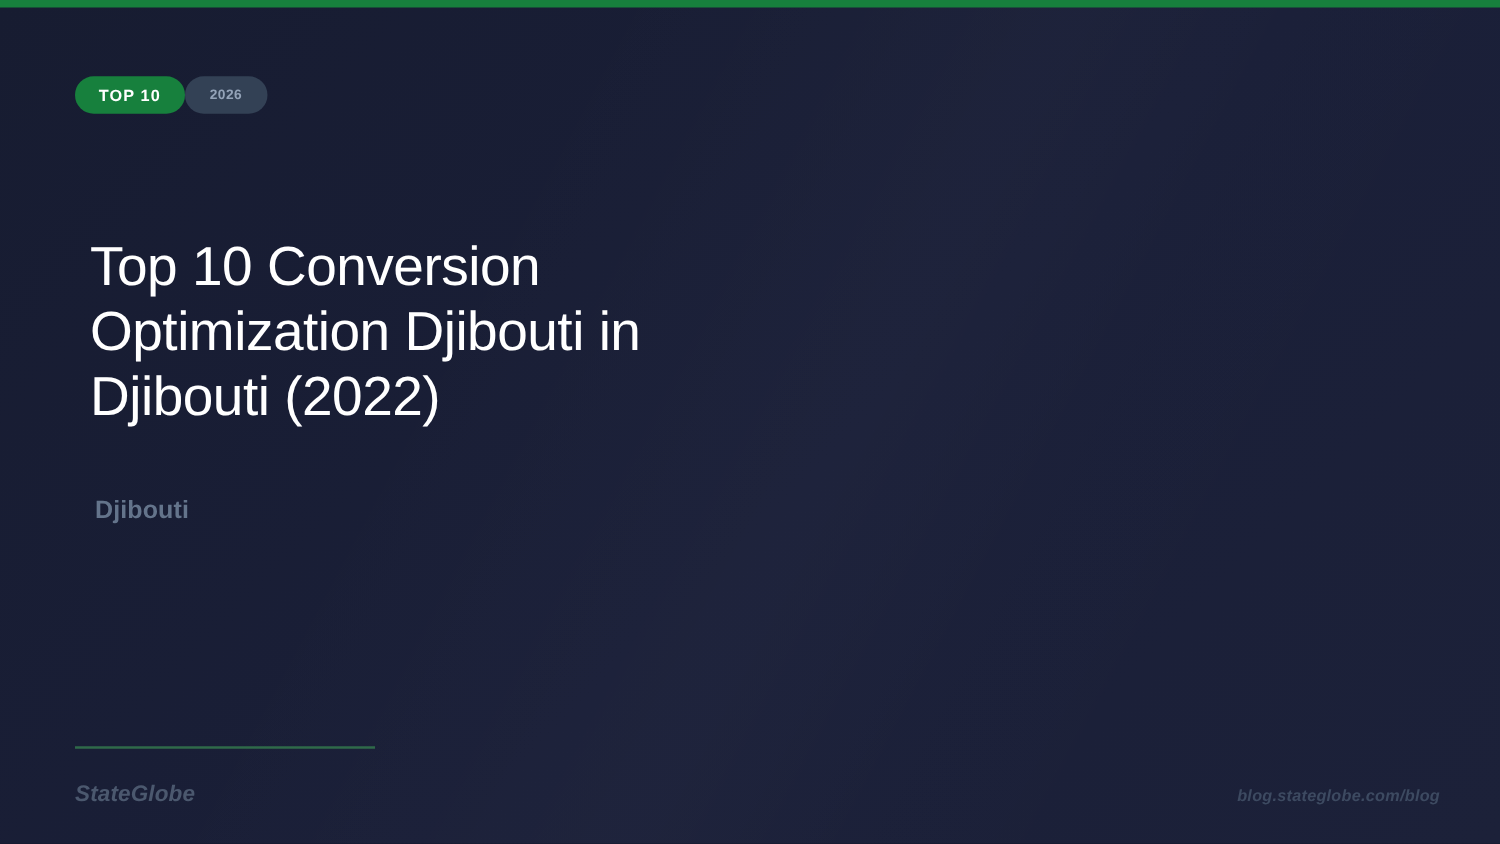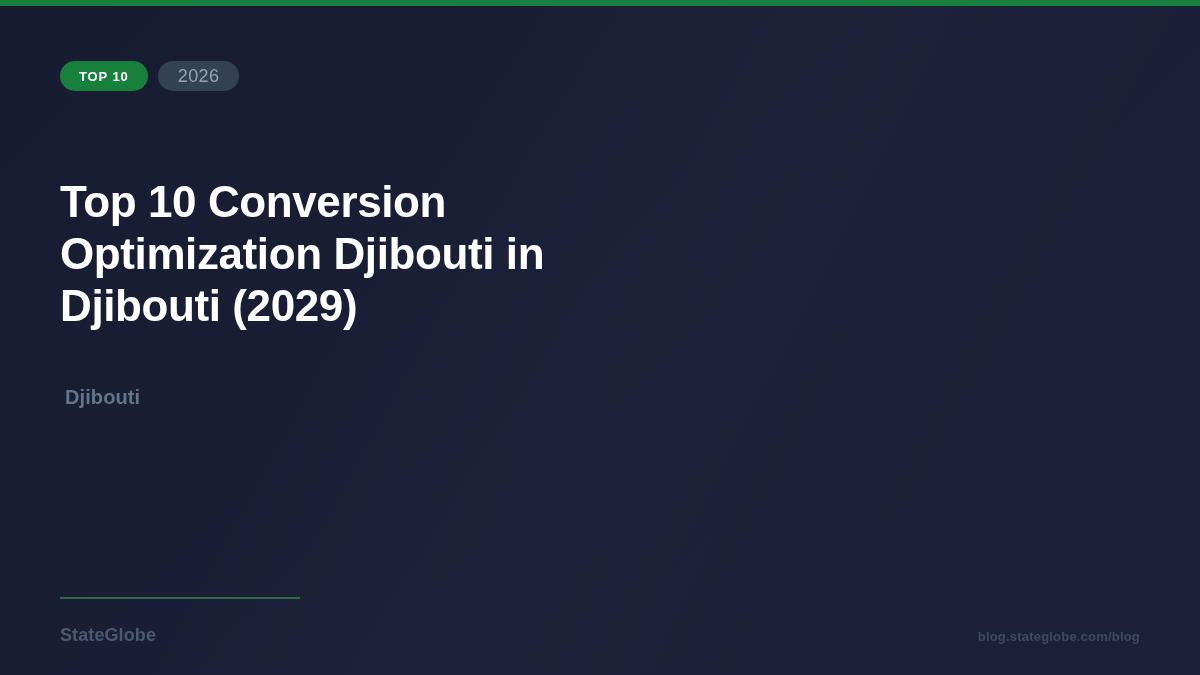--- a/index.html
+++ b/index.html
@@ -41,21 +41,21 @@
     background: #17803d;
   }
 
   
   .badge-row {
     position: absolute;
     top: 61px;
     left: 60px;
     display: flex;
     align-items: center;
-    gap: 10px;
+    gap: 0;
   }
   .badge {
     display: inline-flex;
     align-items: center;
     justify-content: center;
     height: 30px;
     border-radius: 15px;
     box-sizing: border-box;
     white-space: nowrap;
   }
@@ -63,58 +63,59 @@
     background: #17803d;
     color: #ffffff;
     font-size: 13px;
     font-weight: bold;
     letter-spacing: 0.9px;
     padding: 0 19px;
   }
   .badge-secondary {
     background: #334155;
     color: #94a3b8;
-    font-size: 18px;
-    font-weight: normal;
+    font-size: 11px;
+    font-weight: bold;
     letter-spacing: 0.4px;
     padding: 0 20px;
   }
 
   
   .headline-block {
     position: absolute;
     top: 176px;
     left: 60px;
     width: 560px;
   }
   .headline {
-    margin: 0;
+    margin: 12px;
     font-size: 44px;
     line-height: 52px;
-    font-weight: bold;
+    font-weight: normal;
     color: #ffffff;
     letter-spacing: -0.4px;
   }
   .subtitle {
-    margin: 5px;
+    margin: 16px;
     position: absolute;
     top: 205px;
     left: 0;
     font-size: 20px;
     font-weight: bold;
     color: #64748b;
     letter-spacing: 0.1px;
   }
 
   
   .footer {
     position: absolute;
     left: 60px;
-    right: 60px;
+    right: 48px;
     bottom: 29px;
+    font-style: italic;
   }
   .footer-divider {
     width: 240px;
     height: 2px;
     background: #2f6a49;
     margin-bottom: 26px;
   }
   .footer-row {
     display: flex;
     align-items: baseline;
@@ -139,21 +140,21 @@
 <div class="card">
 
   <div class="accent-bar"></div>
 
   <div class="badge-row">
     <span class="badge badge-primary">TOP 10</span>
     <span class="badge badge-secondary">2026</span>
   </div>
 
   <div class="headline-block">
-    <h1 class="headline"><span>Top 10 Conversion</span><br><span>Optimization Djibouti in</span><br><span>Djibouti (2029)</span></h1>
+    <h1 class="headline"><span>Top 10 Conversion</span><br><span>Optimization Djibouti in</span><br><span>Djibouti (2022)</span></h1>
     <p class="subtitle">Djibouti</p>
   </div>
 
   <div class="footer">
     <div class="footer-divider"></div>
     <div class="footer-row">
       <span class="footer-brand">StateGlobe</span>
       <span class="footer-url">blog.stateglobe.com/blog</span>
     </div>
   </div>

